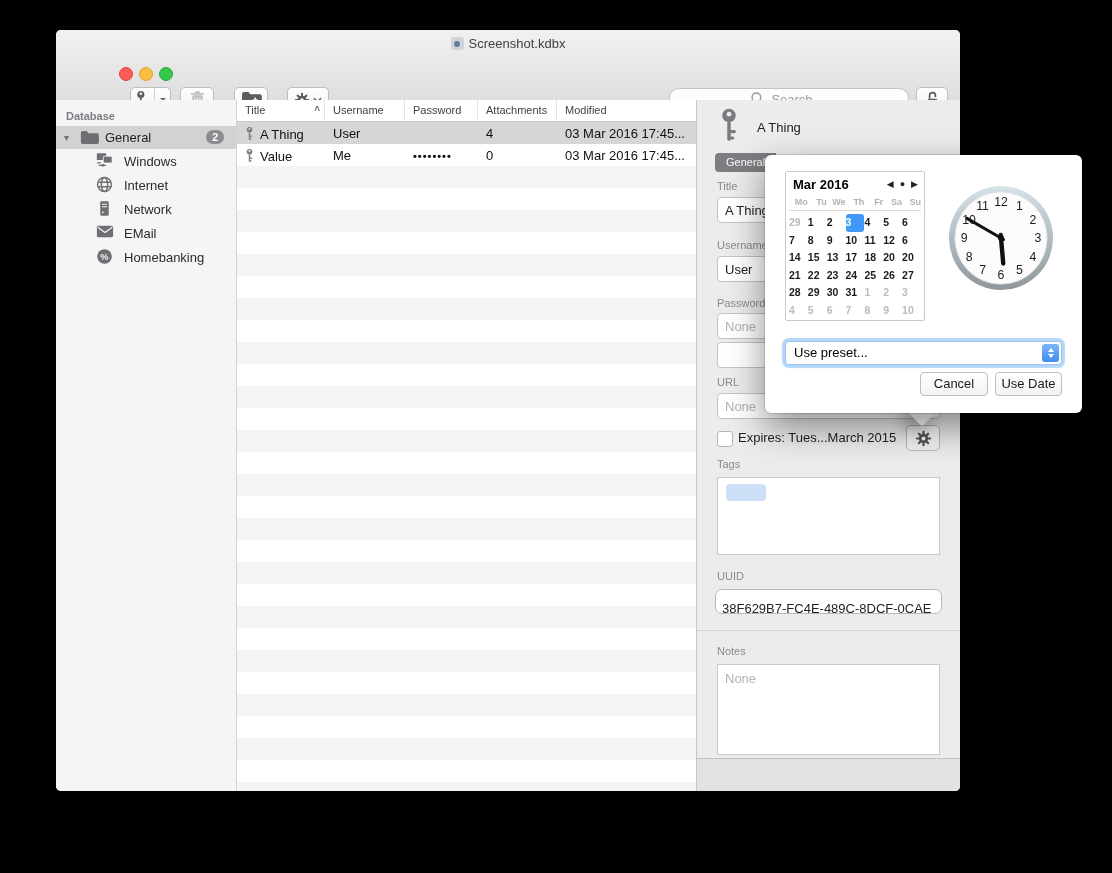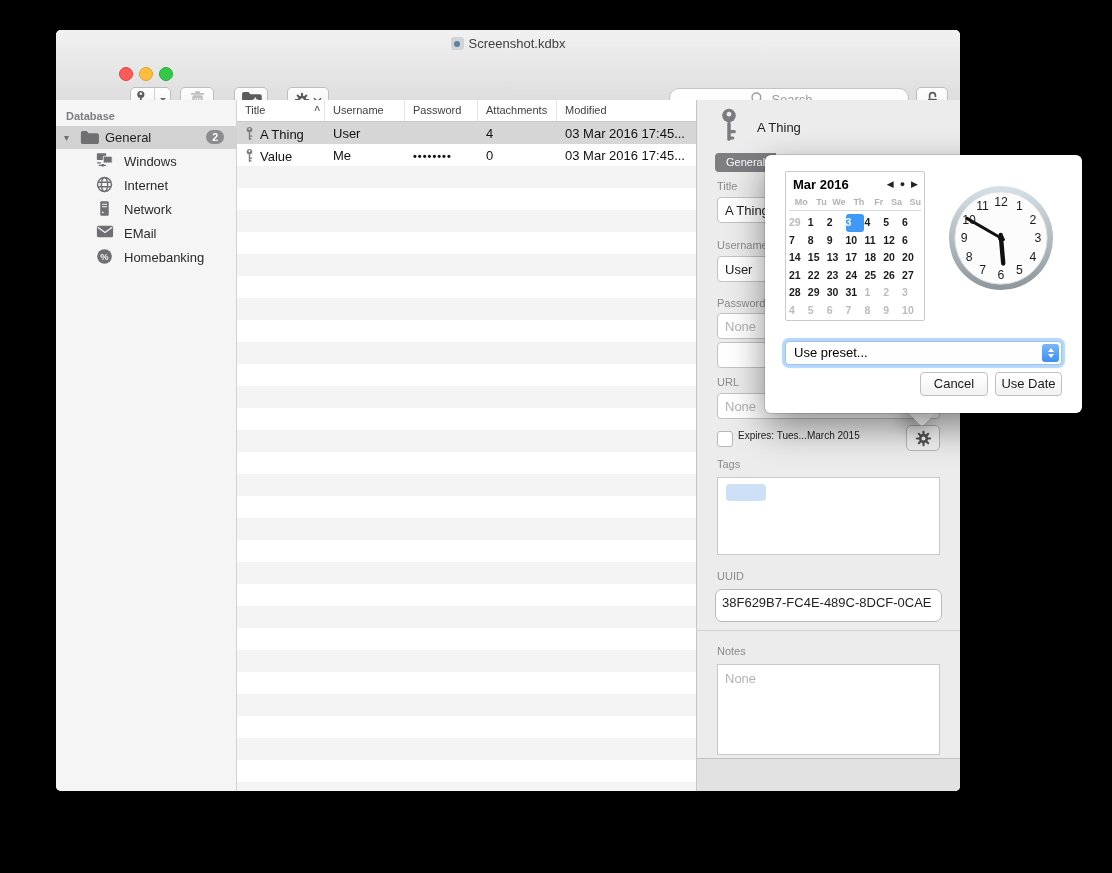--- a/index.html
+++ b/index.html
@@ -63,27 +63,27 @@
              border-left:1px solid #c6c6c6;box-sizing:border-box;}
   .insp-key{position:absolute;left:21px;top:7px;width:22px;height:36px;}
   .insp-title{position:absolute;left:60px;top:20px;font-size:13px;color:#222;}
   .tab-pill{position:absolute;left:18px;top:53px;height:19px;line-height:19px;padding:0 11px;
             background:#7d7d82;color:#fff;font-size:11px;border-radius:4px 0 0 4px;}
   .lbl{position:absolute;font-size:11px;color:#8a8a8a;}
   .fld{position:absolute;left:20px;width:223px;height:26px;box-sizing:border-box;border:1px solid #c3c3c3;
        border-radius:4px;background:#fff;font-size:13px;color:#222;padding:0 7px;font-family:inherit;outline:none;}
   .fld::placeholder{color:#b3b3b3;}
   .chk{position:absolute;left:20px;top:331px;width:14px;height:14px;border:1px solid #b7b7b7;border-radius:3px;background:#fff;}
-  .exp-lbl{position:absolute;left:41px;top:330px;font-size:10px;color:#222;}
+  .exp-lbl{position:absolute;left:41px;top:330px;font-size:13px;color:#222;}
   .gear-btn{position:absolute;left:209px;top:325px;width:34px;height:26px;border:1px solid #b9b9b9;border-radius:5px;
             background:linear-gradient(#fff,#f0f0f0);display:flex;align-items:center;justify-content:center;box-sizing:border-box;}
   .tagbox{position:absolute;left:20px;top:377px;width:223px;height:78px;background:#fff;border:1px solid #c9c9c9;box-sizing:border-box;}
   .tagpill{position:absolute;left:8px;top:6px;width:40px;height:17px;border-radius:4px;background:#cde0f7;}
-  .uuid-fld{position:absolute;left:18px;top:489px;width:227px;height:33px;box-sizing:border-box;border:1px solid #b9b9b9;
-            border-radius:7px;background:#fff;font-size:13px;color:#222;padding:0 6px;white-space:nowrap;overflow:hidden;line-height:25px;}
+  .uuid-fld{position:absolute;left:18px;top:489px;width:227px;height:25px;box-sizing:border-box;border:1px solid #b9b9b9;
+            border-radius:7px;background:#fff;font-size:13px;color:#222;padding:6px 6px;white-space:nowrap;overflow:hidden;line-height:25px;}
   .divider{position:absolute;left:0;width:264px;height:1px;background:#d2d2d2;}
   .notesbox{position:absolute;left:20px;top:564px;width:223px;height:91px;box-sizing:border-box;border:1px solid #c9c9c9;
             background:#fff;font-size:13px;color:#222;padding:6px 7px;resize:none;font-family:inherit;outline:none;}
   .notesbox::placeholder{color:#b3b3b3;}
   .insp-bottom{position:absolute;left:0;top:658px;width:264px;height:33px;background:#e2e2e2;border-top:1px solid #c2c2c2;box-sizing:border-box;}
   
   .popover{position:absolute;left:765px;top:155px;width:317px;height:280px;z-index:10;}
   .pop-tail{position:absolute;left:146px;top:245px;width:22px;height:22px;background:#fff;
             transform:rotate(45deg);border-radius:3px;box-shadow:0 8px 18px rgba(0,0,0,.35);}
   .pop-body{position:absolute;left:0;top:0;width:317px;height:258px;background:#fff;border-radius:6px;

